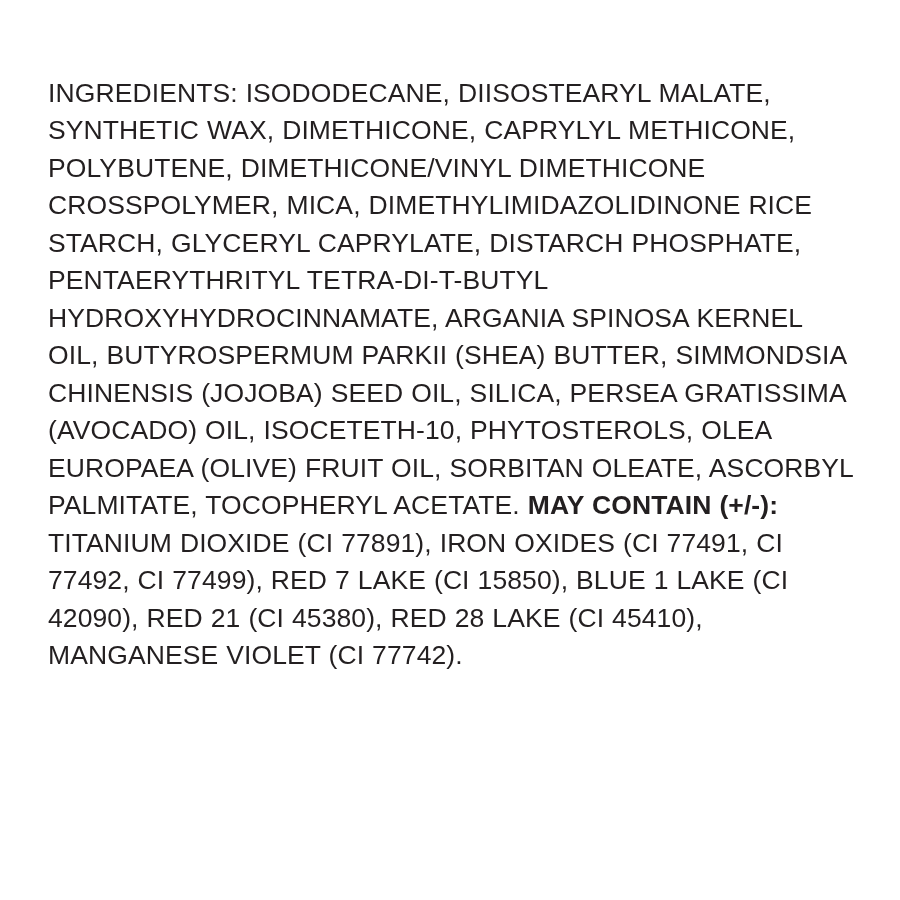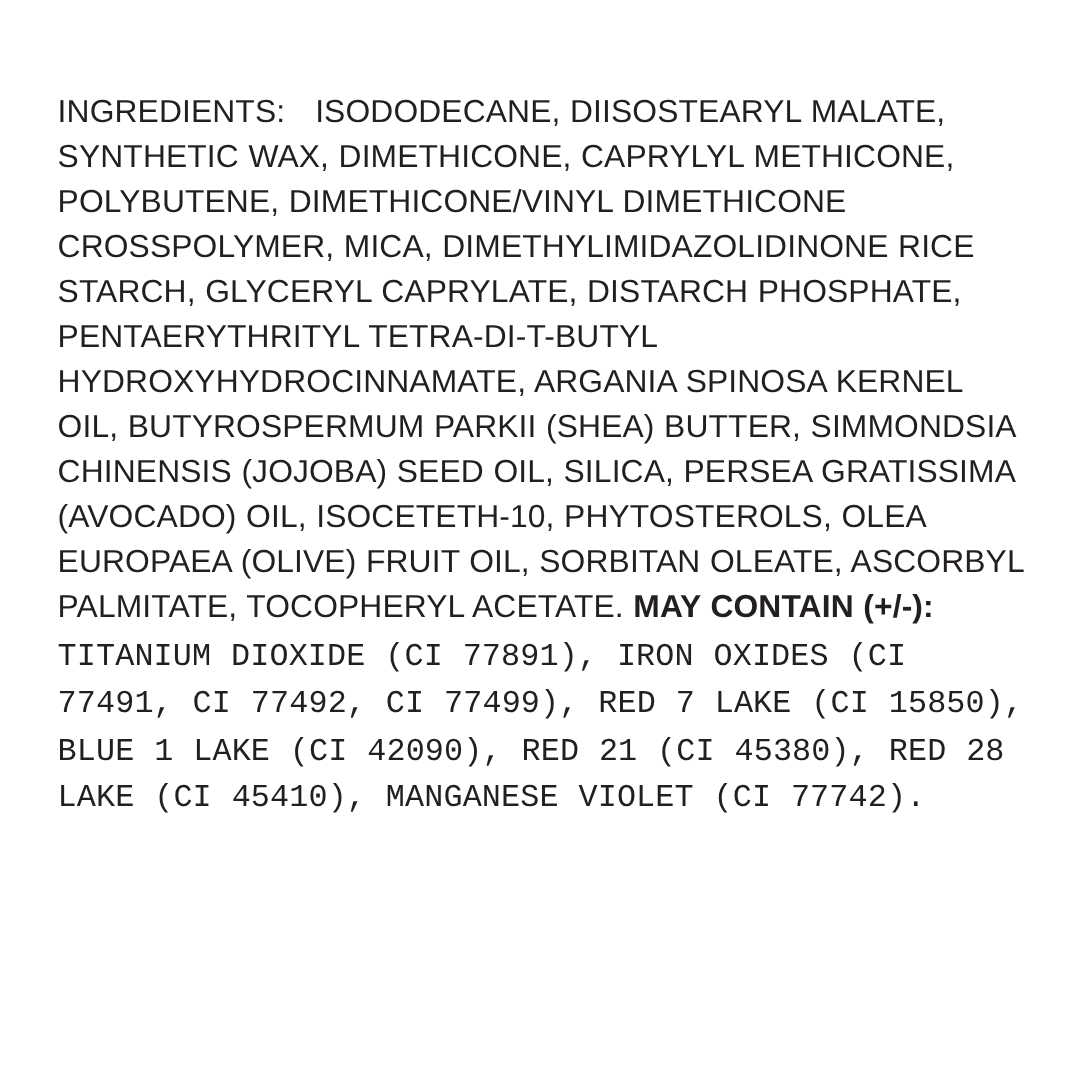--- a/index.html
+++ b/index.html
@@ -33,29 +33,27 @@
     letter-spacing: 0.1px;
     color: #231f20;
     text-align: left;
     word-spacing: 0.5px;
   }
   .label-strong {
     font-weight: normal;
   }
   .body-text {
     font-weight: normal;
-    margin-left: 17px;
   }
   .may-contain-label {
     font-weight: bold;
     text-align: right;
   }
   .may-contain-text {
     font-weight: normal;
-    font-family: Liberation Mono, monospace;
   }
 </style>
 </head>
 <body>
 
 <div class="page">
   <div class="ingredients-block">
     <p class="ingredients-paragraph"><span class="label-strong">INGREDIENTS:</span><span class="body-text"> ISODODECANE, DIISOSTEARYL MALATE, SYNTHETIC WAX, DIMETHICONE, CAPRYLYL METHICONE, POLYBUTENE, DIMETHICONE/VINYL DIMETHICONE CROSSPOLYMER, MICA, DIMETHYLIMIDAZOLIDINONE RICE STARCH, GLYCERYL CAPRYLATE, DISTARCH PHOSPHATE, PENTAERYTHRITYL TETRA-DI-T-BUTYL HYDROXYHYDROCINNAMATE, ARGANIA SPINOSA KERNEL OIL, BUTYROSPERMUM PARKII (SHEA) BUTTER, SIMMONDSIA CHINENSIS (JOJOBA) SEED OIL, SILICA, PERSEA GRATISSIMA (AVOCADO) OIL, ISOCETETH-10, PHYTOSTEROLS, OLEA EUROPAEA (OLIVE) FRUIT OIL, SORBITAN OLEATE, ASCORBYL PALMITATE, TOCOPHERYL ACETATE. </span><span class="may-contain-label">MAY CONTAIN (+/-):</span><span class="may-contain-text"> TITANIUM DIOXIDE (CI 77891), IRON OXIDES (CI 77491, CI 77492, CI 77499), RED 7 LAKE (CI 15850), BLUE 1 LAKE (CI 42090), RED 21 (CI 45380), RED 28 LAKE (CI 45410), MANGANESE VIOLET (CI 77742).</span></p>
   </div>
 </div>

